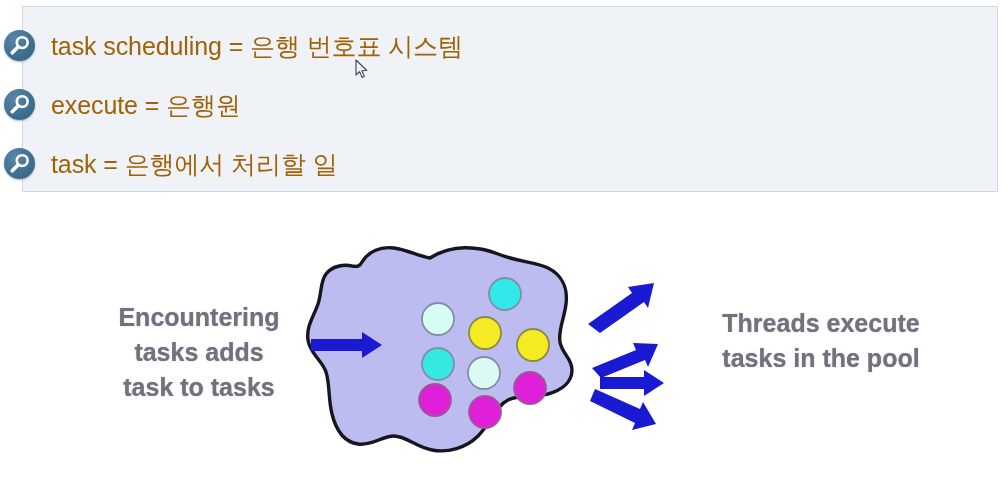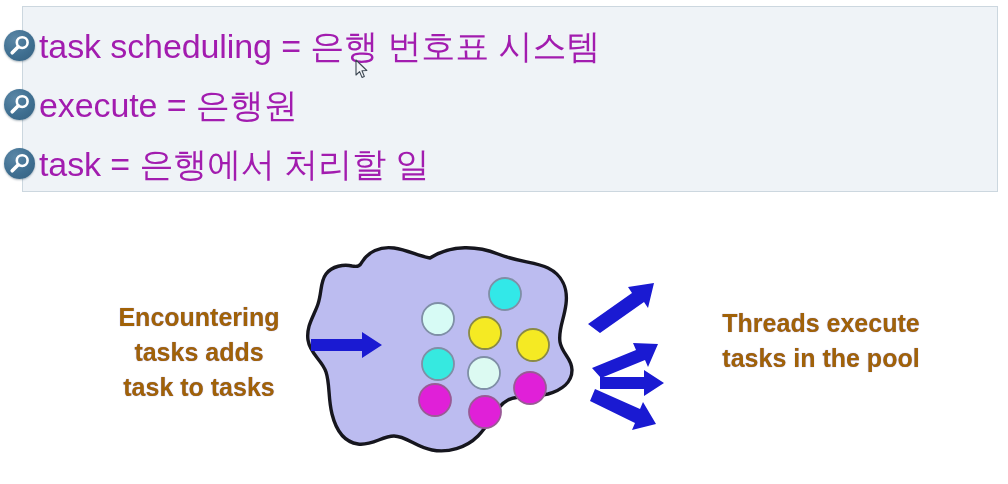--- a/index.html
+++ b/index.html
@@ -47,26 +47,26 @@
     height: 31px;
     border-radius: 50%;
     background: radial-gradient(circle at 35% 30%, #5b87a6 0%, #3f6f91 55%, #35607f 100%);
     box-shadow: 0 1px 2px rgba(20,50,70,.35);
     display: block;
   }
   .def-icon svg { display: block; }
 
   .def-text {
     position: absolute;
-    left: 16px;
+    left: 28px;
     top: 0;
     height: 40px;
     line-height: 40px;
-    font-size: 34px;
-    color: #a21caf;
+    font-size: 25px;
+    color: #a16207;
     white-space: nowrap;
     letter-spacing: -0.1px;
   }
 
   
   #mouse-cursor {
     position: absolute;
     left: 355px;
     top: 59px;
     width: 14px;
@@ -86,21 +86,21 @@
     position: absolute;
     left: 0;
     top: 0;
   }
 
   .caption {
     position: absolute;
     font-weight: bold;
     font-size: 25px;
     line-height: 35px;
-    color: #a16207;
+    color: #737373;
     text-shadow: 0 0 1px rgba(26,26,210,.55);
   }
   #caption-left {
     left: 90px;
     top: 104px;
     width: 218px;
     text-align: center;
   }
   #caption-right {
     left: 686px;

